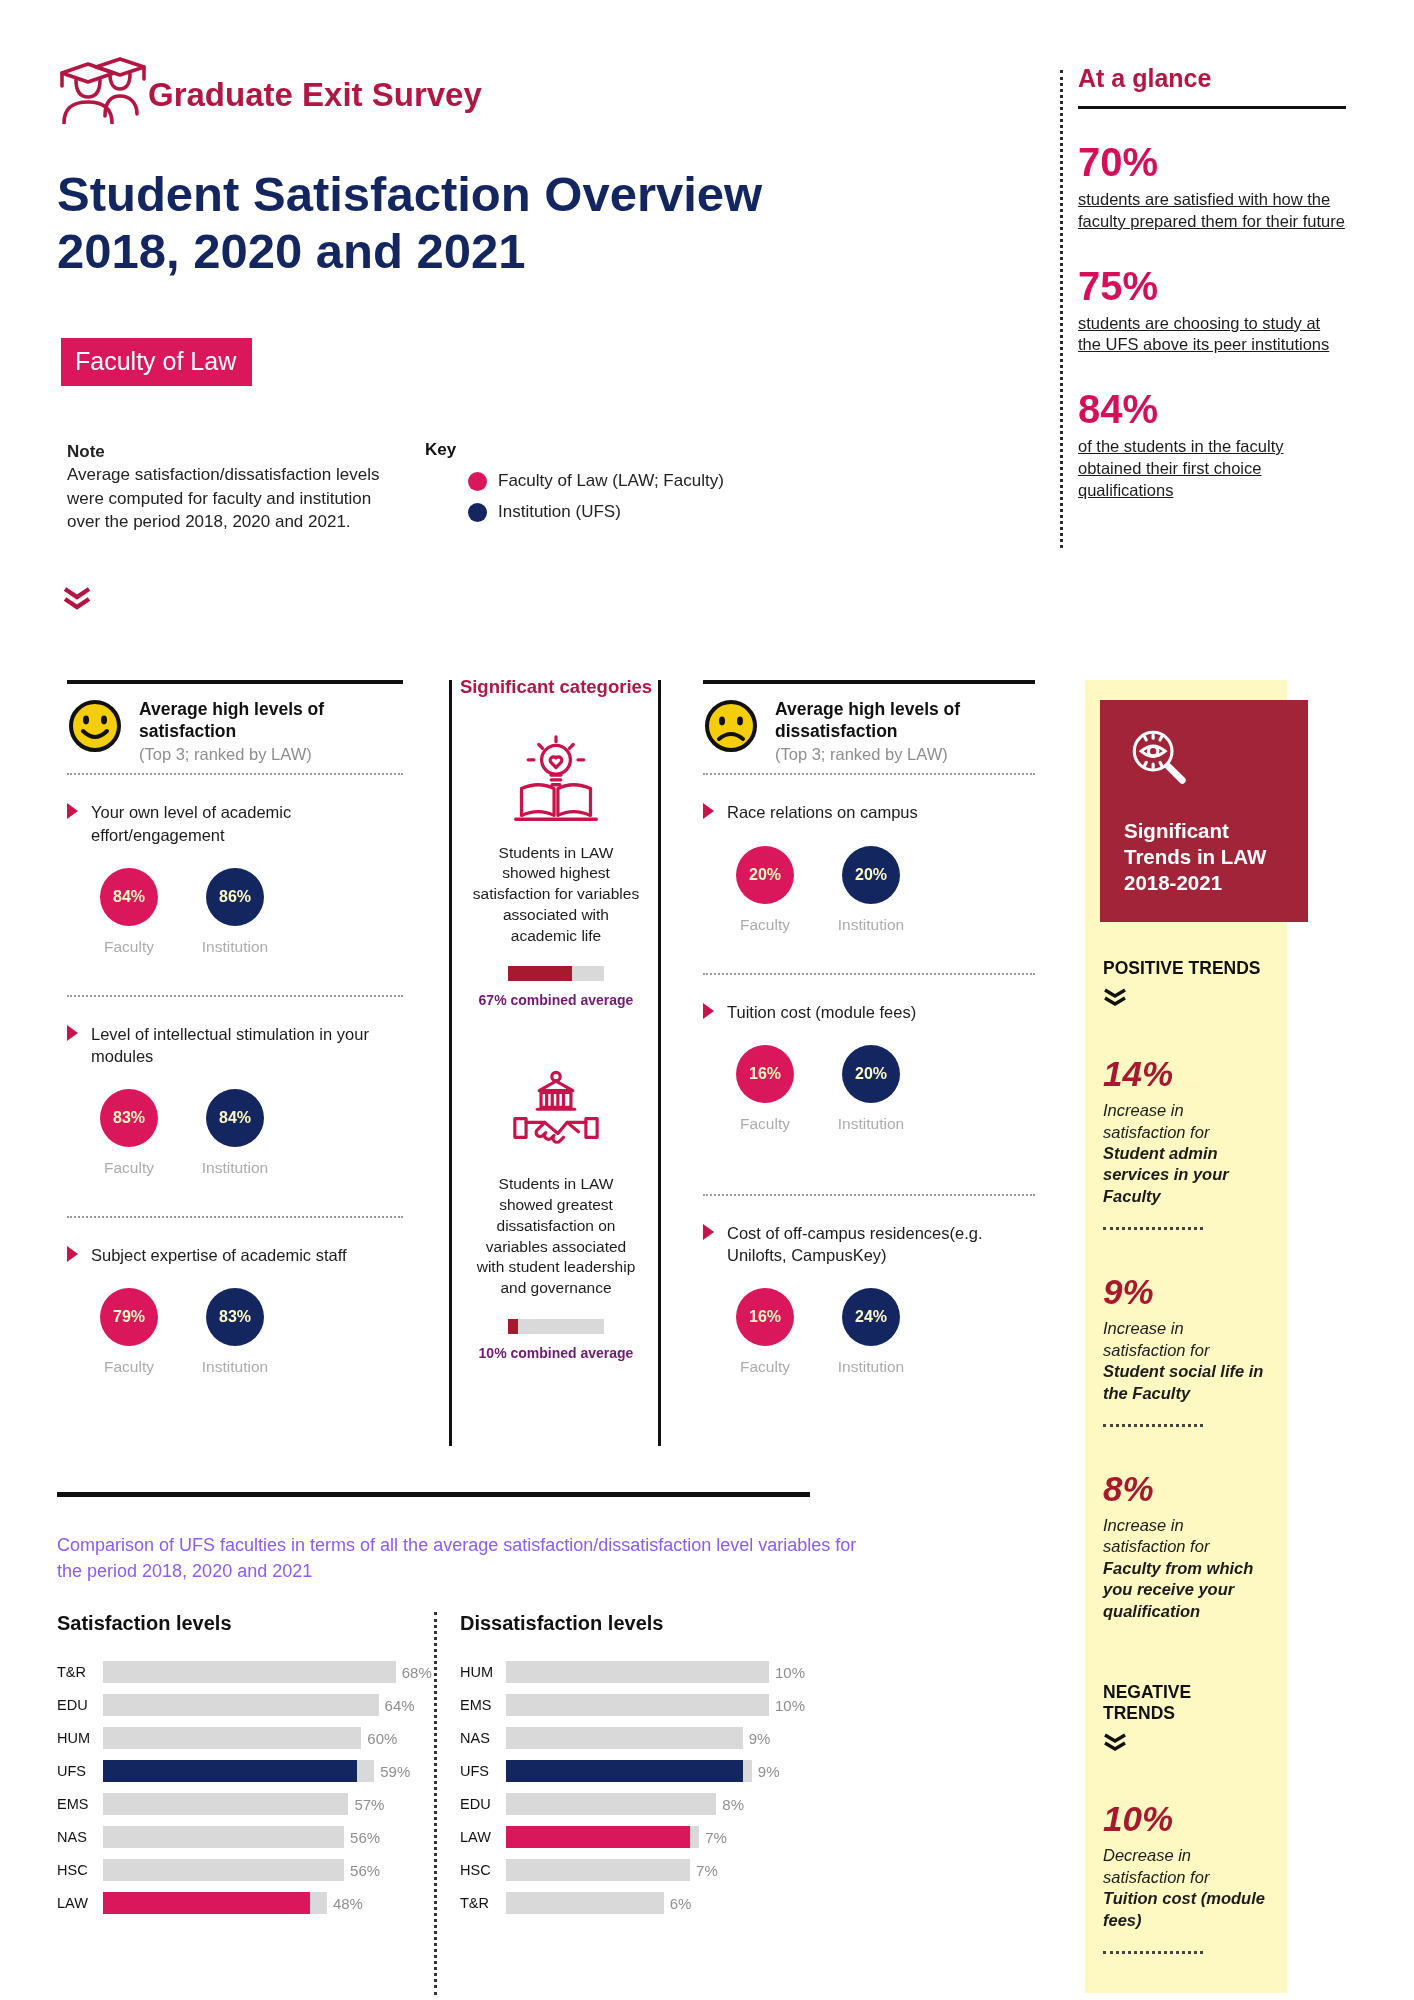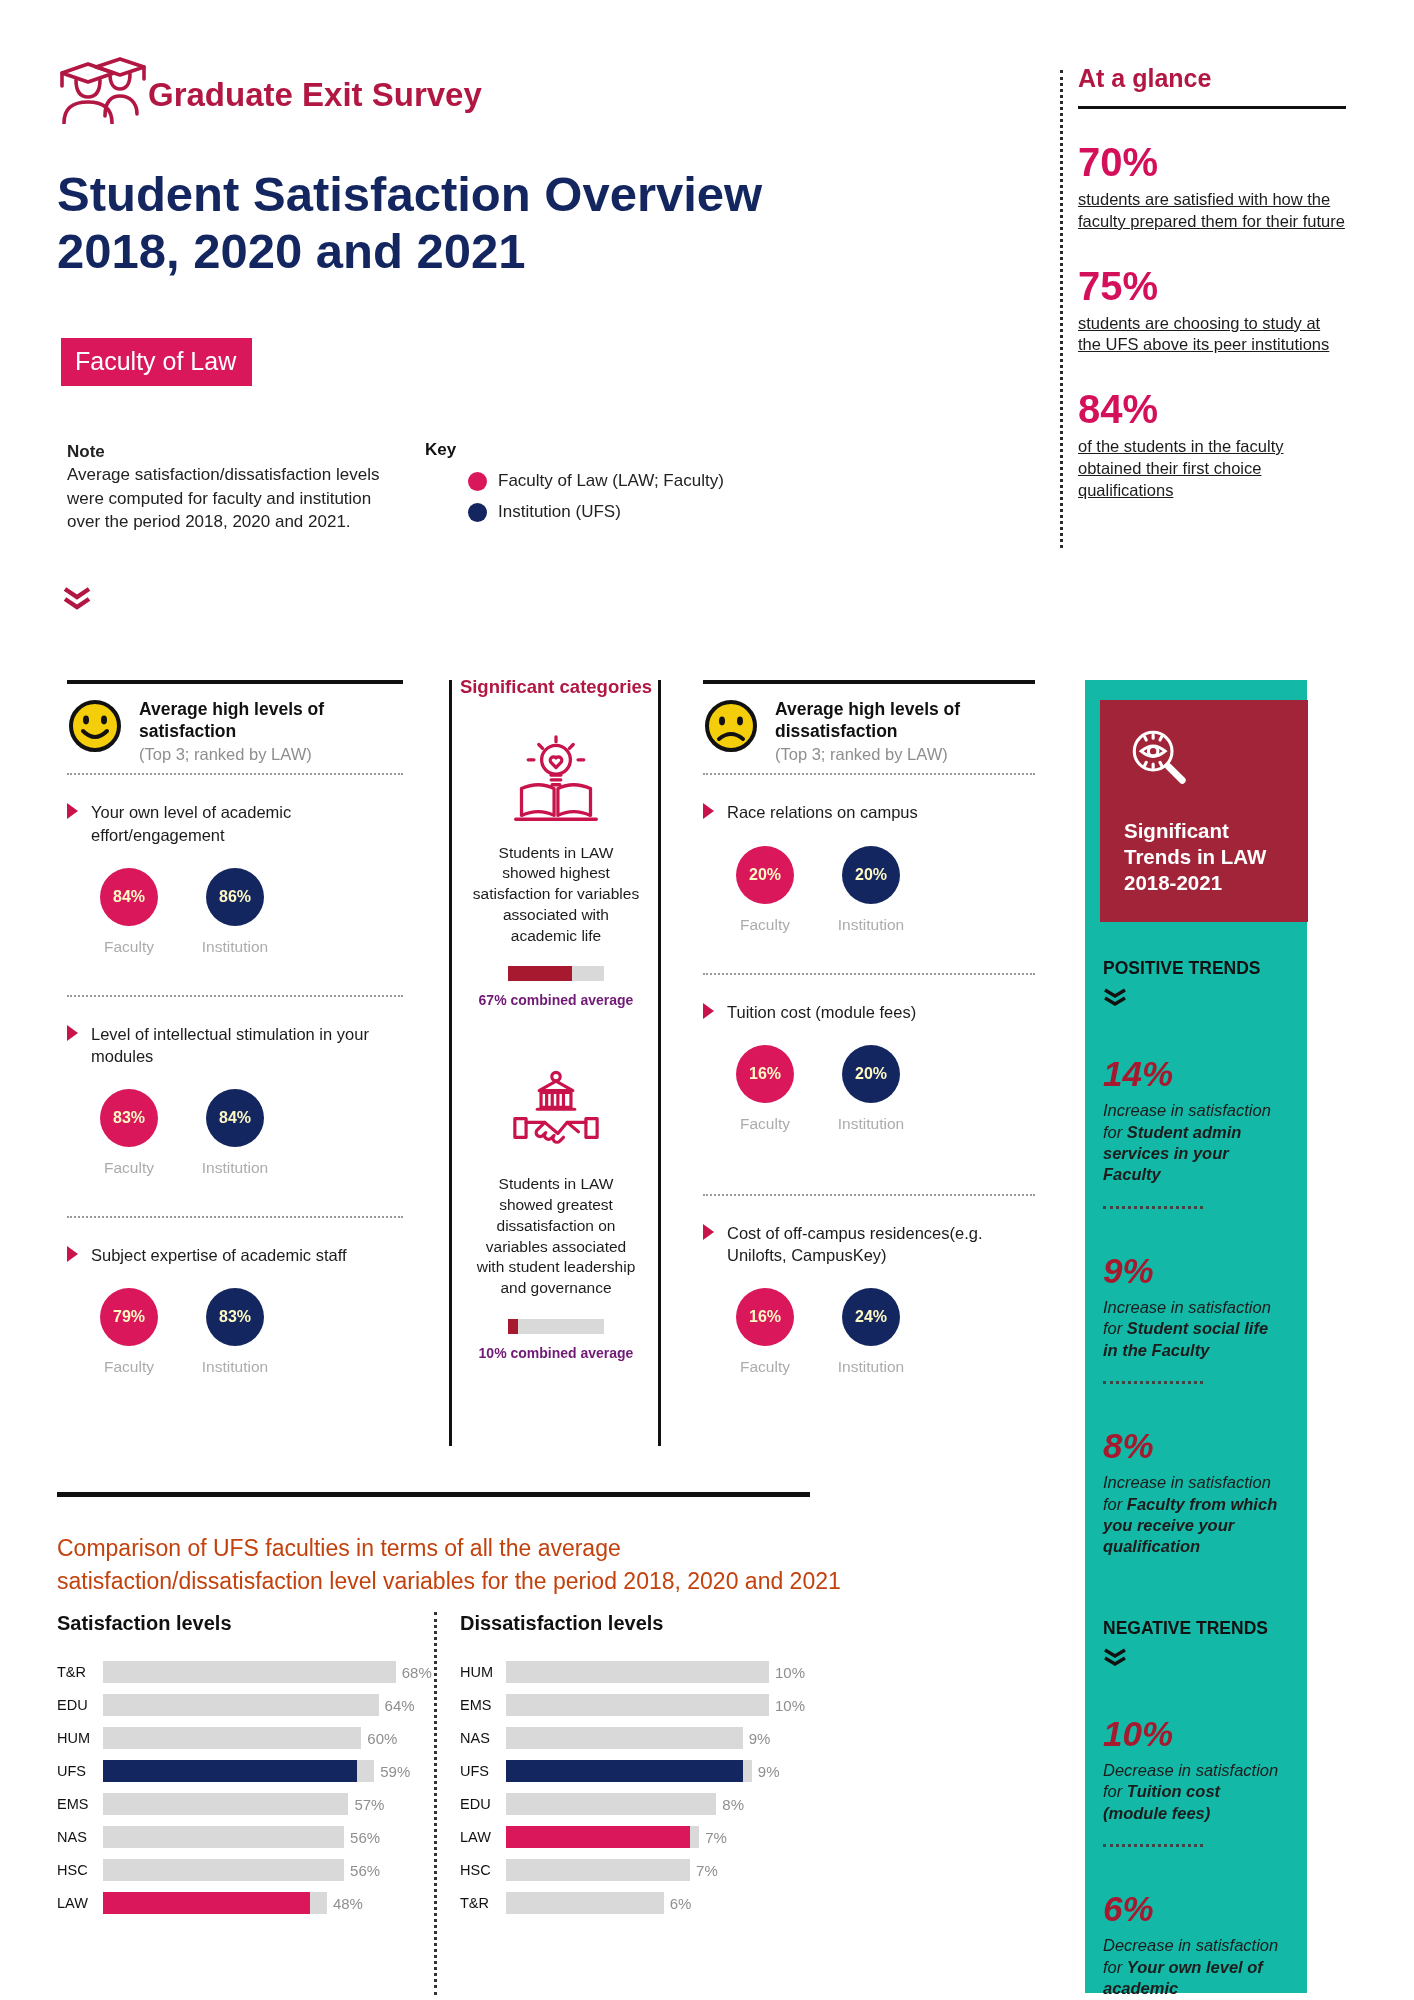--- a/index.html
+++ b/index.html
@@ -45,35 +45,35 @@
   .divider-v{position:absolute;top:680px;width:3px;height:766px;background:#111;}
   .col-cat{position:absolute;left:455px;top:676px;width:202px;text-align:center;}
   .cat-title{font-size:18.5px;font-weight:bold;color:#B11742;line-height:1.22;}
   .cat-icon{margin-top:34px;}
   .cat-text{margin:14px auto 0;width:168px;font-size:15.5px;line-height:1.34;color:#1c1c1c;}
   .cat-bar{margin:20px auto 0;width:96px;height:15px;background:#D9D9D9;}
   .cat-bar-fill{height:15px;background:#A6192E;}
   .cat-caption{margin-top:11px;font-size:14px;font-weight:bold;color:#701a75;}
   .cat-block2{margin-top:62px;}
   
-  .panel{position:absolute;left:1085px;top:680px;width:222px;height:1313px;background:#14b8a6;}
+  .panel{position:absolute;left:1085px;top:680px;width:202px;height:1313px;background:#fef9c3;}
   .redbox{margin:20px 0 0 15px;width:162px;background:#A22439;color:#fff;padding:22px 22px 26px 24px;}
   .redbox-title{margin-top:20px;font-size:20.5px;font-weight:bold;line-height:1.27;}
   .panel-inner{padding:0 20px 0 18px;}
   .trend-heading{margin:36px 0 0;font-size:17.5px;font-weight:bold;color:#111;}
   .trend-heading.neg{margin-top:60px;}
   .panel-chevron{margin-top:9px;}
   .trend{margin-top:44px;font-style:italic;}
   .trend-value{font-size:35px;font-weight:bold;color:#A6192E;line-height:1;}
   .trend-text{margin-top:9px;font-size:16.5px;line-height:1.3;color:#1c1c1c;}
   .trend-text .b{font-weight:bold;}
   .trend-sep{margin-top:20px;width:100px;border-top:3px dotted #444;}
   
   .rule{position:absolute;left:57px;top:1492px;width:753px;height:5px;background:#111;}
-  .comp-intro{position:absolute;left:57px;top:1532px;width:810px;font-size:23px;line-height:1.45;color:#c2410c;}
+  .comp-intro{position:absolute;left:57px;top:1532px;width:810px;font-size:18px;line-height:1.45;color:#8b5cf6;}
   .chart{position:absolute;top:1612px;}
   .chart-sat{left:57px;width:356px;}
   .chart-dis{left:460px;width:330px;}
   .chart-divider{position:absolute;left:434px;top:1612px;height:383px;border-left:3px dotted #333;}
   .chart-title{font-size:20px;font-weight:bold;color:#111;margin-bottom:26px;}
   .bar-row{display:flex;align-items:center;height:22px;margin-bottom:11px;}
   .bar-cat{width:46px;font-size:14.5px;color:#111;flex:none;}
   .bar-plot{flex:1;display:flex;align-items:center;height:22px;}
   .bar-track{height:22px;background:#D9D9D9;display:flex;flex:none;}
   .bar-fill{height:22px;}

